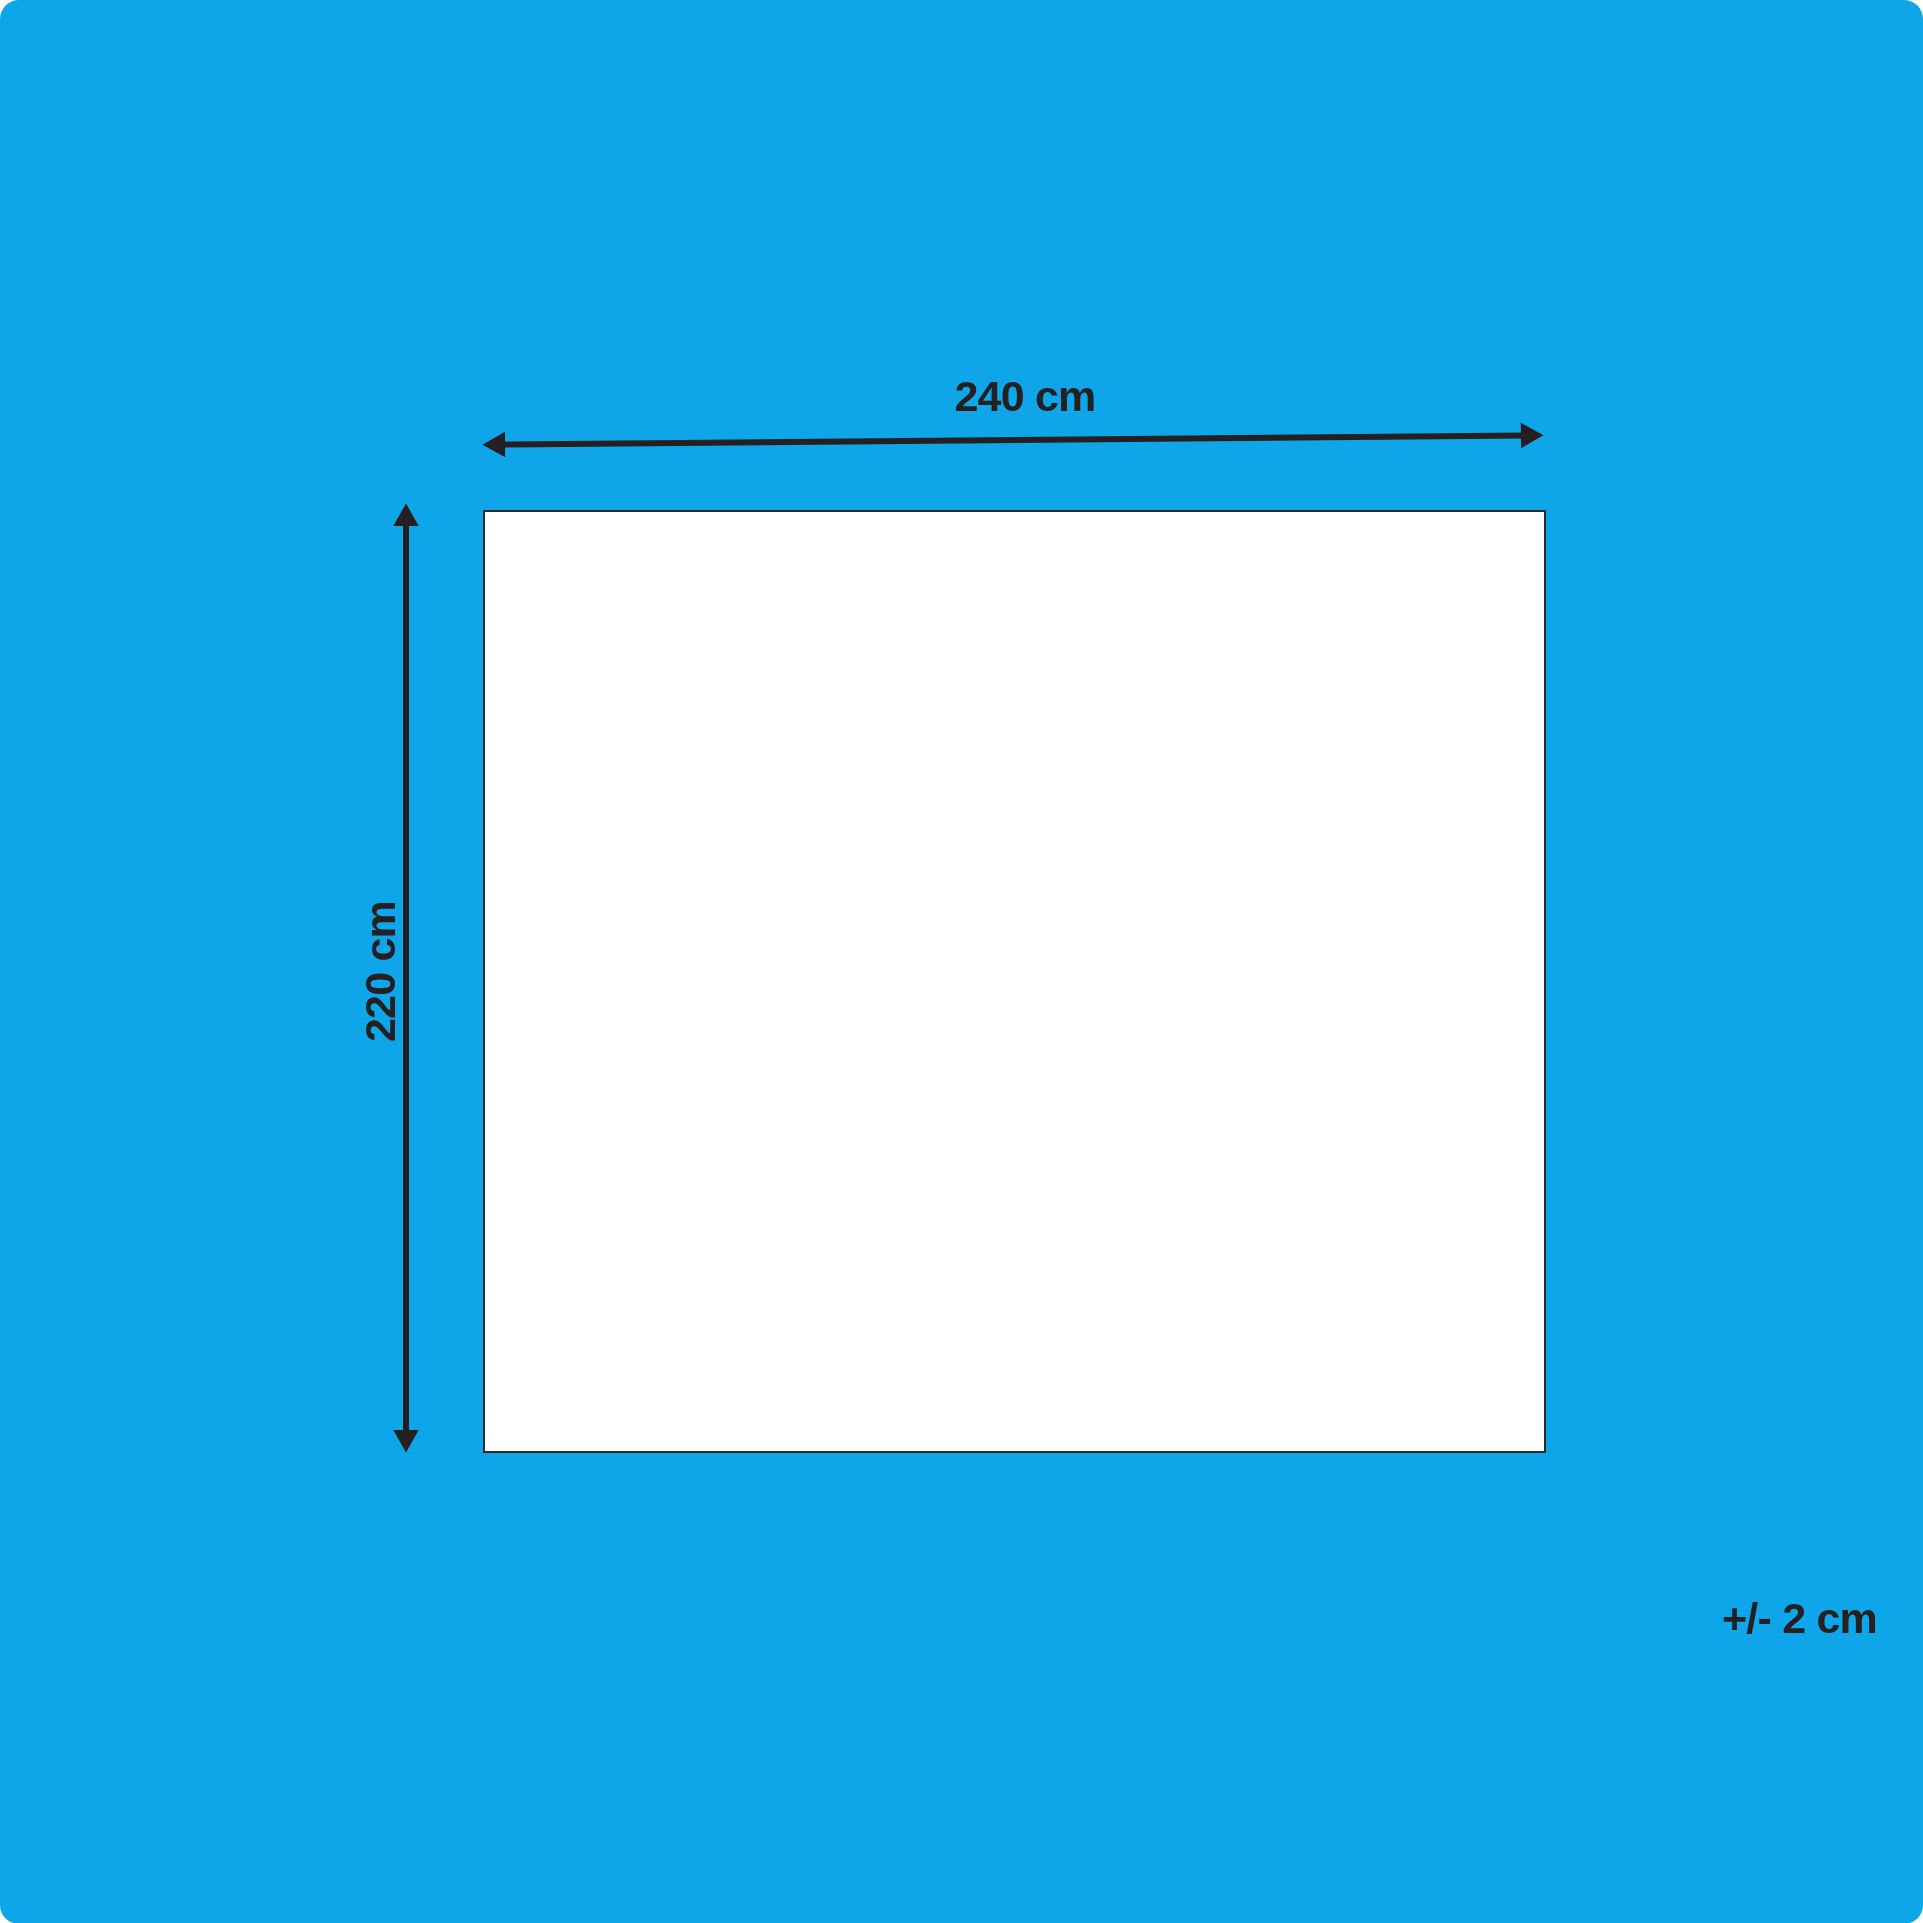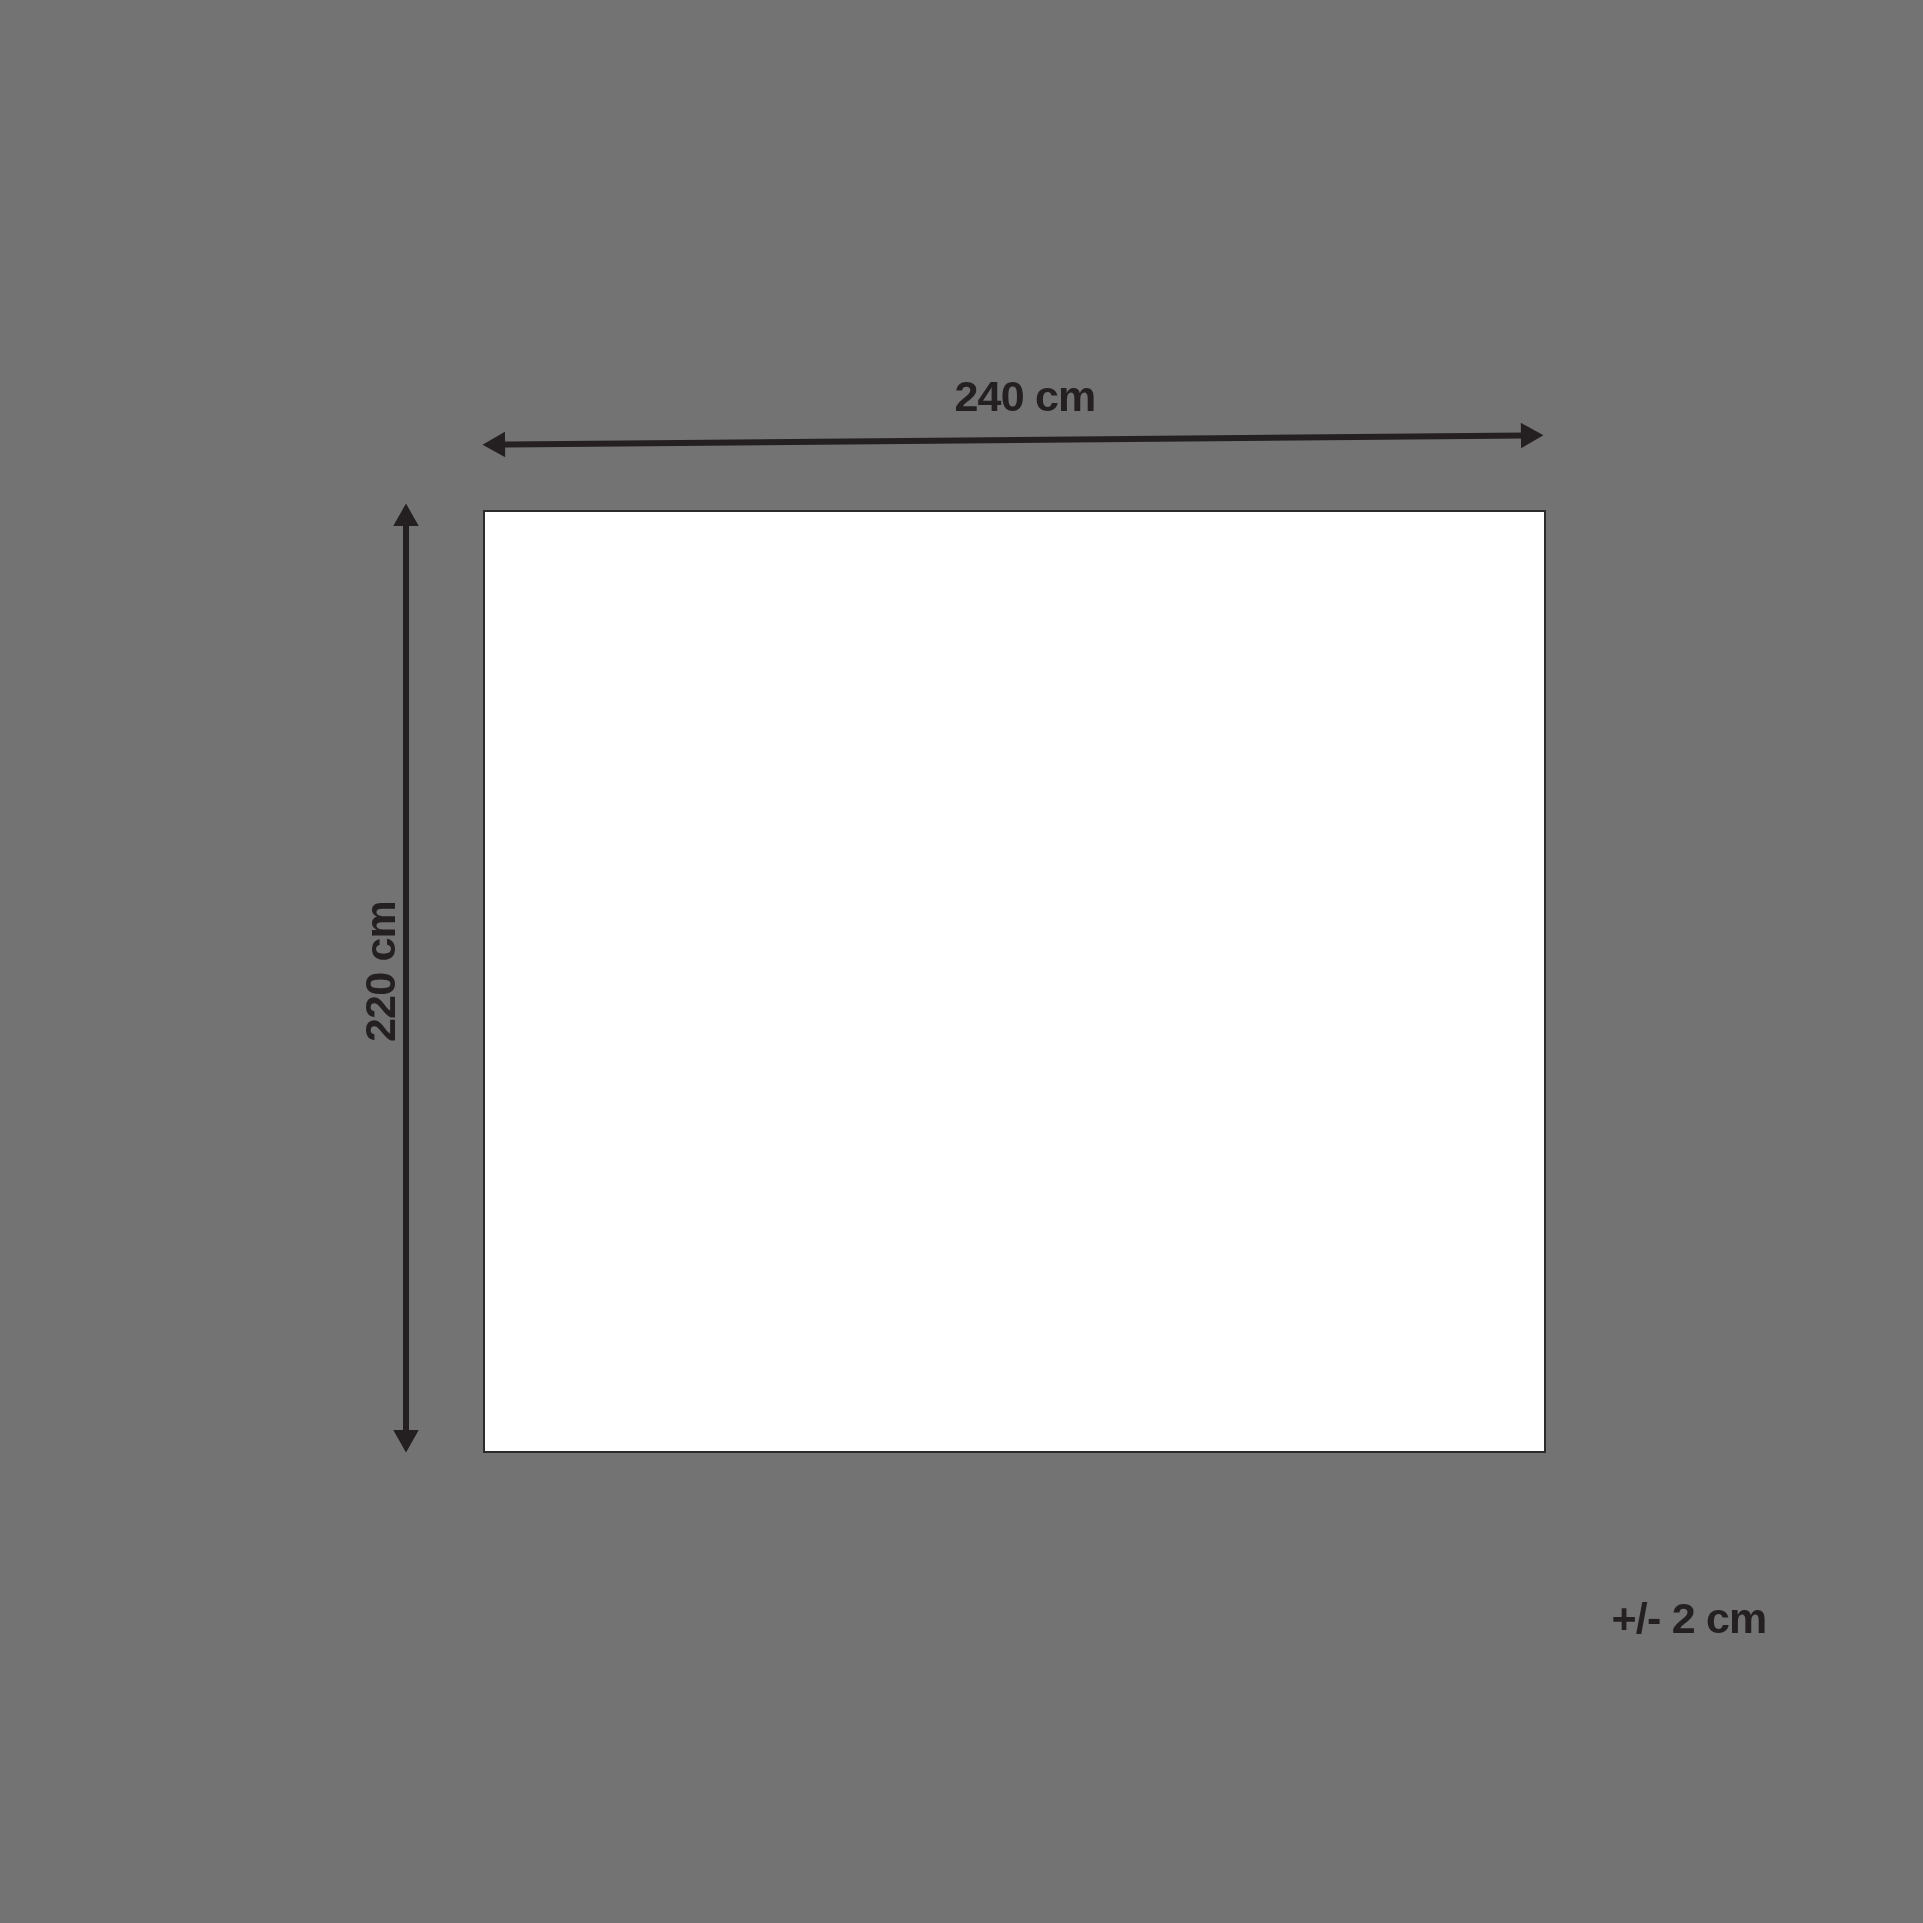--- a/index.html
+++ b/index.html
@@ -11,21 +11,22 @@
     width: 1923px;
     height: 1924px;
     position: relative;
     overflow: hidden;
     font-family: "Liberation Sans", "DejaVu Sans", sans-serif;
     color: #242021;
   }
   .stage {
     position: absolute;
     inset: 0;
-    background: #737373;
+    background: #0ea5e9;
+    border-radius: 19px;
   }
   .product-outline {
     position: absolute;
     left: 483px;
     top: 510px;
     width: 1063px;
     height: 943px;
     border: 2.3px solid #2d2a2b;
     box-sizing: border-box;
     background: #ffffff;
@@ -67,21 +68,21 @@
     width: 376px;
     height: 53px;
     text-align: center;
     transform: rotate(-90deg);
     transform-origin: center;
   }
   .tolerance-label {
     left: 1501px;
     top: 1592px;
     width: 376px;
-    text-align: center;
+    text-align: right;
   }
   .ink-stroke { stroke: #242021; }
   .ink-fill { fill: #242021; }
 </style>
 </head>
 <body>
 
 <div class="stage">
 
   <div class="product-outline"></div>

